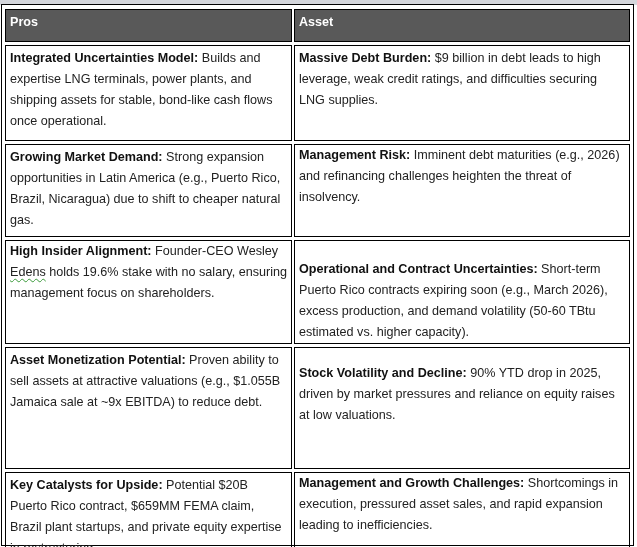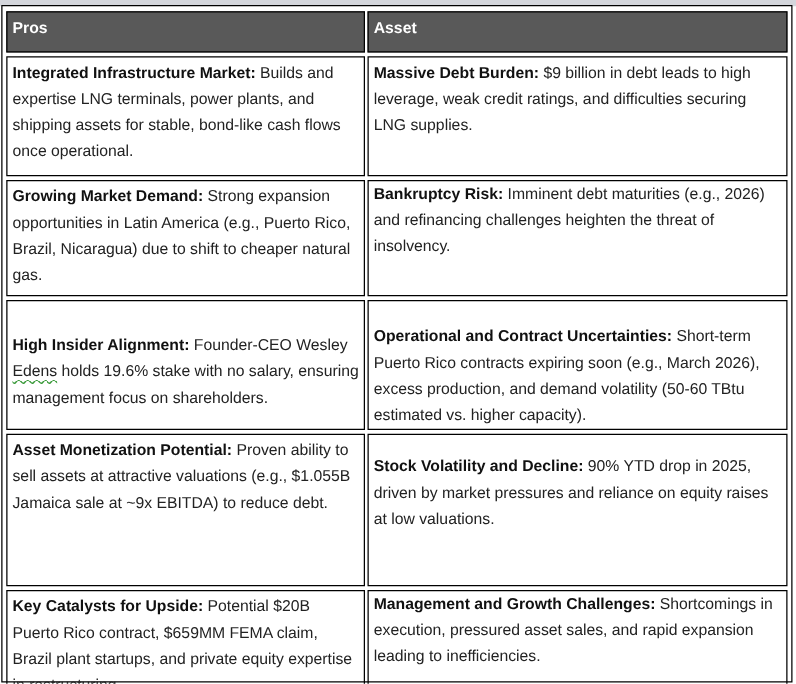--- a/index.html
+++ b/index.html
@@ -27,29 +27,29 @@
     <colgroup>
         <col class="col1">
         <col>
       </colgroup>
     <tbody>
         <tr>
       <th>Pros</th>
       <th>Asset</th>
     </tr>
     <tr style="height:96px">
-      <td class="pro"><b>Integrated Infrastructure Market:</b><span> Builds and expertise LNG terminals, power plants, and shipping assets for stable, bond-like cash flows once operational.</span></td>
+      <td class="pro"><b>Integrated Uncertainties Model:</b><span> Builds and expertise LNG terminals, power plants, and shipping assets for stable, bond-like cash flows once operational.</span></td>
       <td class="con"><b>Massive Debt Burden:</b><span> $9 billion in debt leads to high leverage, weak credit ratings, and difficulties securing LNG supplies.</span></td>
     </tr>
     <tr style="height:80px">
       <td class="pro"><b>Growing Market Demand:</b><span> Strong expansion opportunities in Latin America (e.g., Puerto Rico, Brazil, Nicaragua) due to shift to cheaper natural gas.</span></td>
-      <td class="con"><b>Bankruptcy Risk:</b><span> Imminent debt maturities (e.g., 2026) and refinancing challenges heighten the threat of insolvency.</span></td>
+      <td class="con"><b>Management Risk:</b><span> Imminent debt maturities (e.g., 2026) and refinancing challenges heighten the threat of insolvency.</span></td>
     </tr>
     <tr style="height:97px">
-      <td class="pro" style="padding-top:25px"><b>High Insider Alignment:</b><span> Founder-CEO Wesley </span><span class="squiggle">Edens</span><span> holds 19.6% stake with no salary, ensuring management focus on shareholders.</span></td>
+      <td class="pro" style="padding-top:0"><b>High Insider Alignment:</b><span> Founder-CEO Wesley </span><span class="squiggle">Edens</span><span> holds 19.6% stake with no salary, ensuring management focus on shareholders.</span></td>
       <td class="con" style="vertical-align:top;padding-top:18px;padding-bottom:0"><b>Operational and Contract Uncertainties:</b><span> Short-term Puerto Rico contracts expiring soon (e.g., March 2026), excess production, and demand volatility (50-60 TBtu estimated vs. higher capacity).</span></td>
     </tr>
     <tr style="height:122px">
       <td class="pro"><b>Asset Monetization Potential:</b><span> Proven ability to sell assets at attractive valuations (e.g., $1.055B Jamaica sale at ~9x EBITDA) to reduce debt.</span></td>
       <td class="con"><b>Stock Volatility and Decline:</b><span> 90% YTD drop in 2025, driven by market pressures and reliance on equity raises at low valuations.</span></td>
     </tr>
     <tr style="height:83px">
       <td class="pro"><b>Key Catalysts for Upside:</b><span> Potential $20B Puerto Rico contract, $659MM FEMA claim, Brazil plant startups, and private equity expertise in restructuring.</span></td>
       <td class="con"><b>Management and Growth Challenges:</b><span> Shortcomings in execution, pressured asset sales, and rapid expansion leading to inefficiencies.</span></td>
     </tr>

